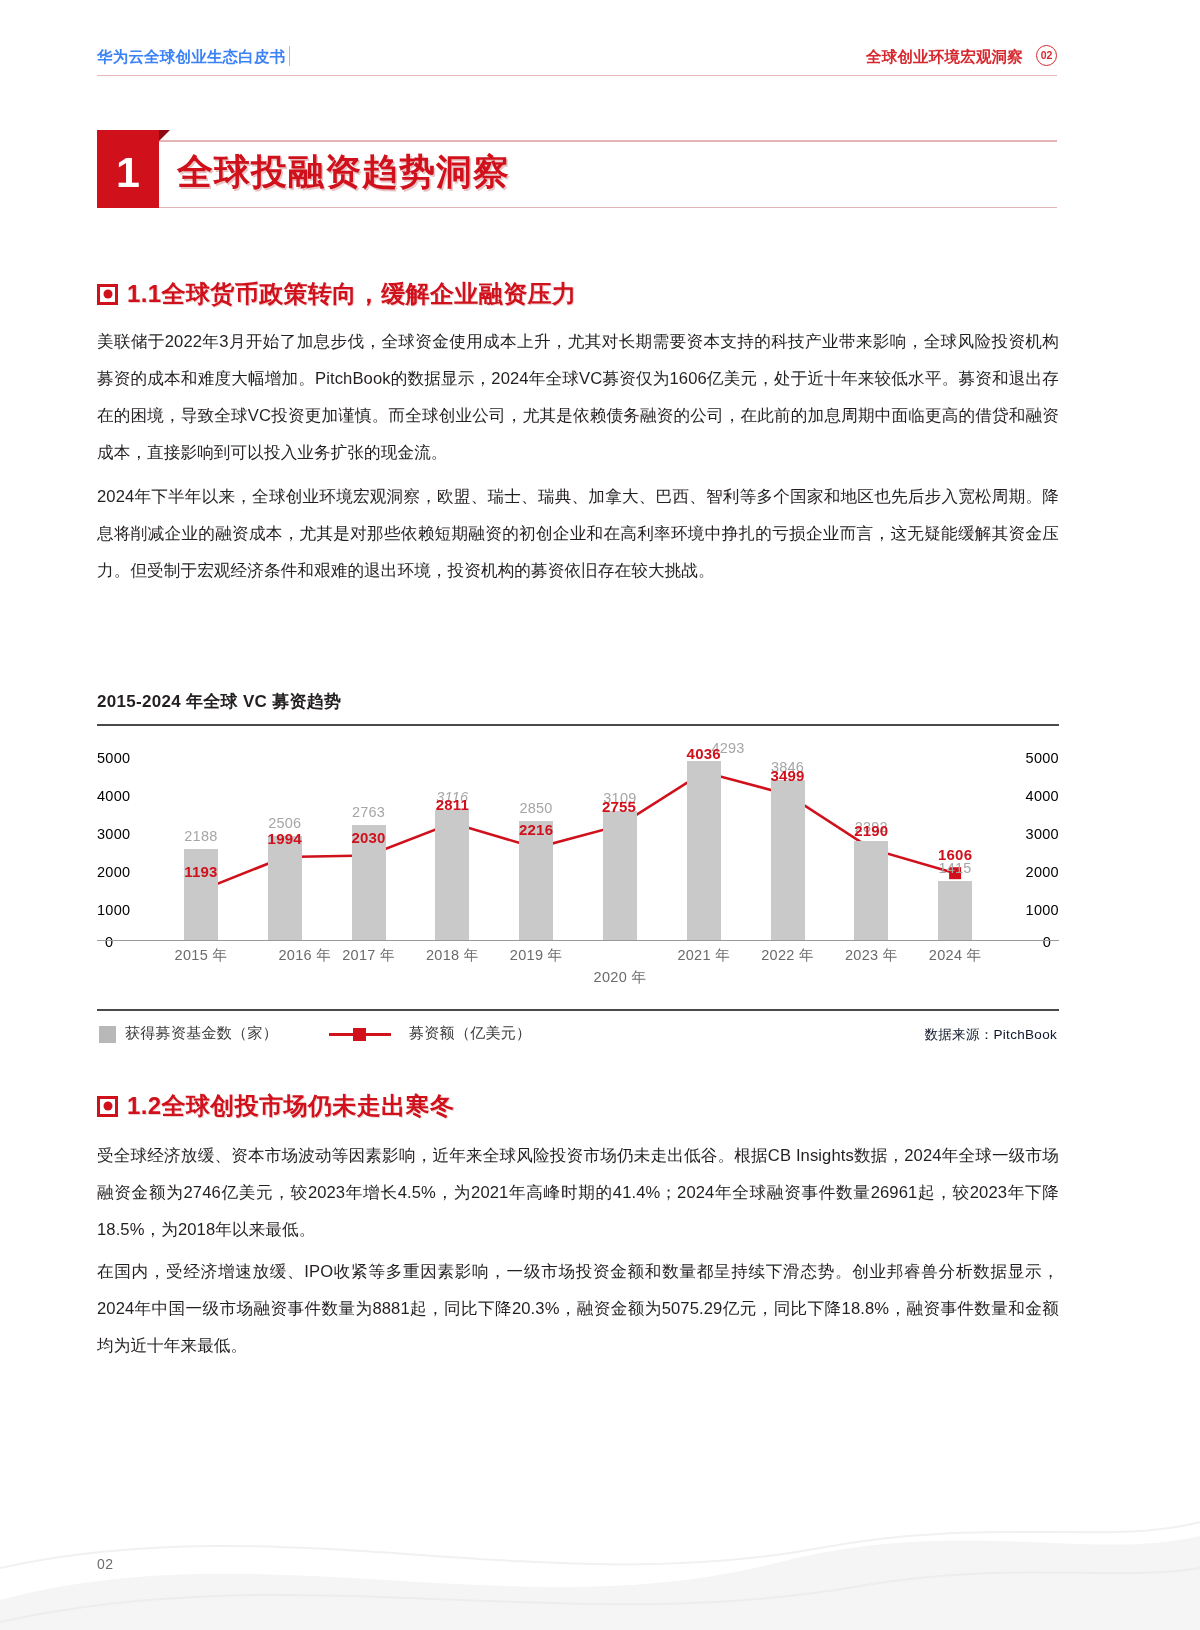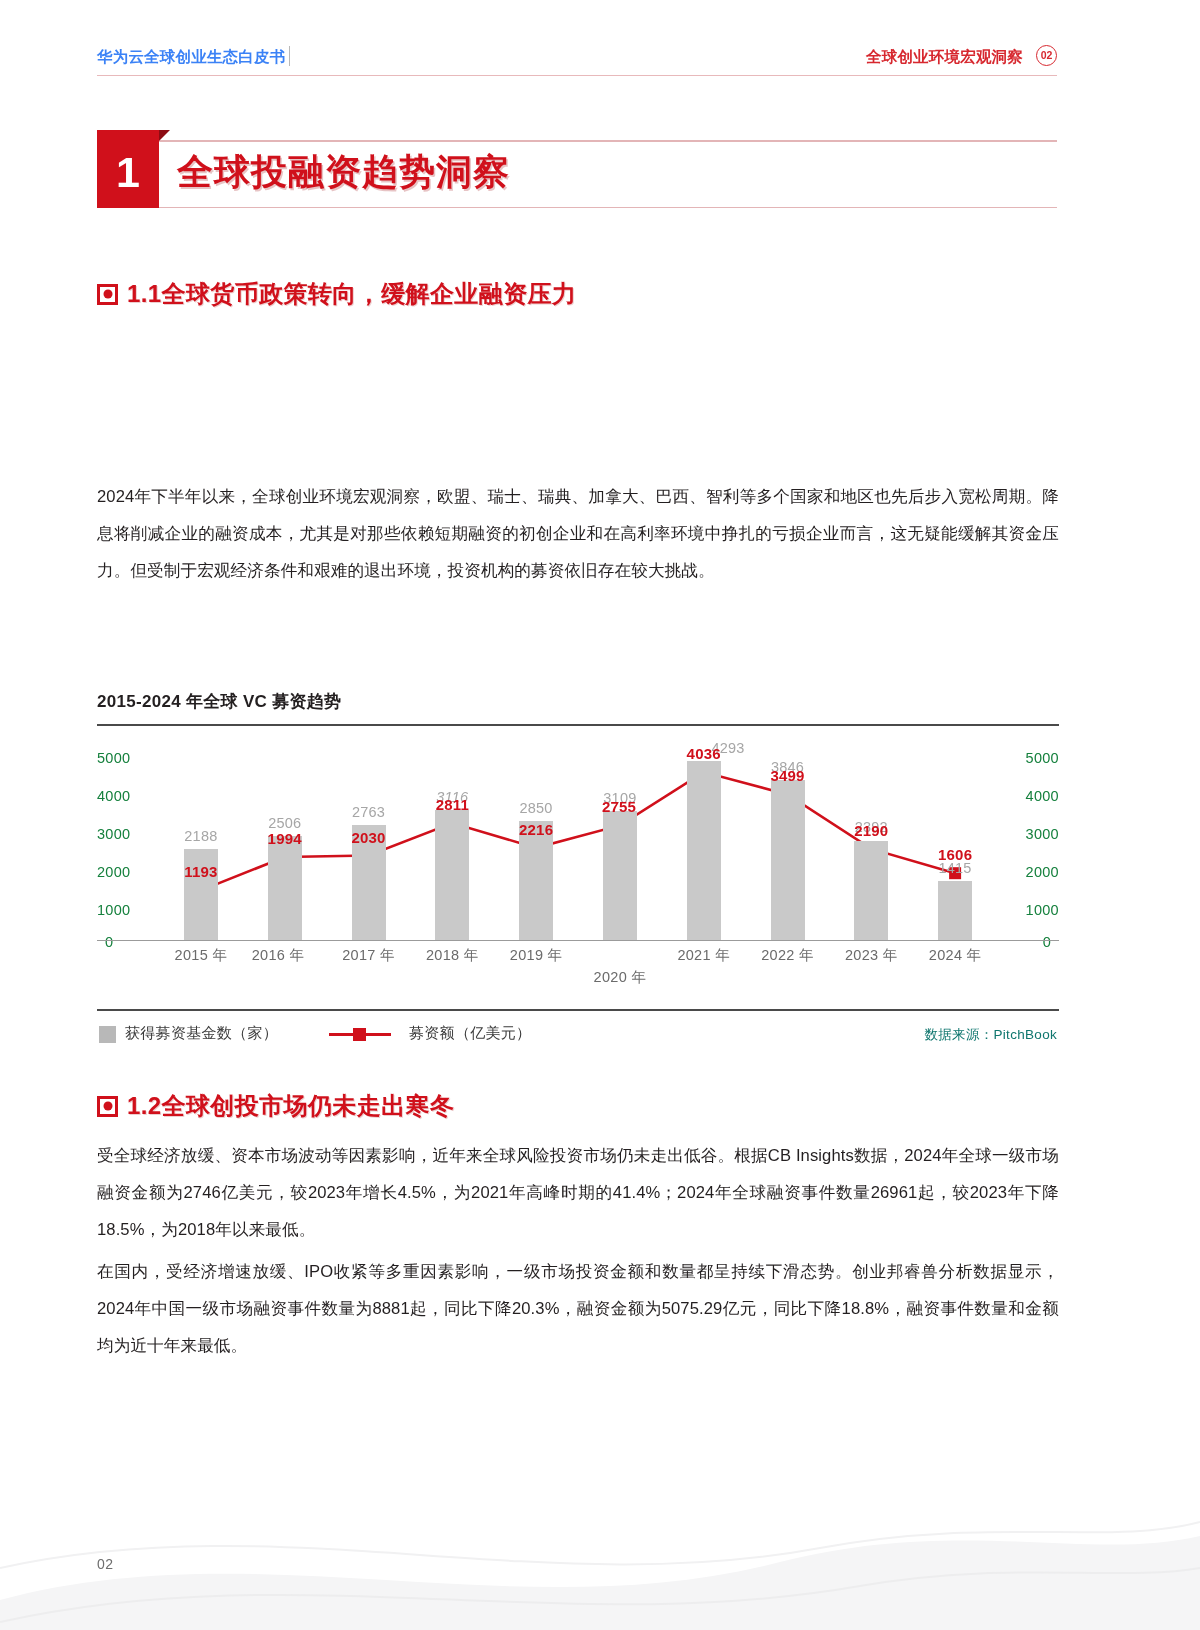--- a/index.html
+++ b/index.html
@@ -191,21 +191,21 @@
   }
   .chart-topline {
     position: absolute;
     left: 0; top: 0;
     width: 962px; height: 1.6px;
     background: #4a4a4a;
   }
   .axis-label {
     position: absolute;
     font-size: 14.5px;
-    color: #15803d;
+    color: #000000;
     letter-spacing: .3px;
   }
   .plot {
     position: absolute;
     left: 62px; top: 8px;
     width: 838px; height: 208px;
   }
   .bar {
     position: absolute;
     bottom: 0;
@@ -285,21 +285,21 @@
     position: absolute;
     left: 312px; top: 4px;
     font-size: 15px;
     color: #3b3b3b;
     letter-spacing: .3px;
   }
   .legend-src {
     position: absolute;
     right: 2px; top: 6px;
     font-size: 13.5px;
-    color: #0f766e;
+    color: #0f172a;
     letter-spacing: .3px;
   }
 
   
   .folio {
     position: absolute;
     left: 97px; bottom: 58px;
     font-size: 14px;
     color: #6d6d6d;
     letter-spacing: .5px;
@@ -330,20 +330,21 @@
     <div class="chapter-num">1</div>
     <div class="chapter-num-fold"></div>
     <div class="chapter-title">全球投融资趋势洞察</div>
   </div>
 
   <div class="sec-head" style="top:278px;">
     <span class="sec-icon"></span>
     <span class="sec-title">1.1全球货币政策转向，缓解企业融资压力</span>
   </div>
 
+  <div class="para" style="top:323px;">美联储于2022年3月开始了加息步伐，全球资金使用成本上升，尤其对长期需要资本支持的科技产业带来影响，全球风险投资机构募资的成本和难度大幅增加。PitchBook的数据显示，2024年全球VC募资仅为1606亿美元，处于近十年来较低水平。募资和退出存在的困境，导致全球VC投资更加谨慎。而全球创业公司，尤其是依赖债务融资的公司，在此前的加息周期中面临更高的借贷和融资成本，直接影响到可以投入业务扩张的现金流。</div>
   <div class="para" style="top:478px;">2024年下半年以来，全球创业环境宏观洞察，欧盟、瑞士、瑞典、加拿大、巴西、智利等多个国家和地区也先后步入宽松周期。降息将削减企业的融资成本，尤其是对那些依赖短期融资的初创企业和在高利率环境中挣扎的亏损企业而言，这无疑能缓解其资金压力。但受制于宏观经济条件和艰难的退出环境，投资机构的募资依旧存在较大挑战。</div>
 
   <div class="chart-block">
     <div class="chart-title">2015-2024 年全球 VC 募资趋势</div>
 
     <div class="chart-area">
       <div class="chart-topline"></div>
 
       <div class="axis-label" style="left:0px;  top:26px;">5000</div>
       <div class="axis-label" style="left:0px;  top:64px;">4000</div>
@@ -401,21 +402,21 @@
           <div class="linelabel" style="left: 428px; top: 66.392px;">2755</div>
           <div class="linelabel" style="left: 512.7px; top: 13.1024px;">4036</div>
           <div class="linelabel" style="left: 596.5px; top: 35.4416px;">3499</div>
           <div class="linelabel" style="left: 680.3px; top: 89.896px;">2190</div>
           <div class="linelabel" style="left: 764.1px; top: 114.19px;">1606</div>
         </div>
 
       <div class="xaxis-line"></div>
       <div id="xticks">
           <div class="xtick" style="left: 59.9px;">2015 年</div>
-          <div class="xtick" style="left: 137px;">2016 年</div>
+          <div class="xtick" style="left: 146px; text-align: right;">2016 年</div>
           <div class="xtick" style="left: 227.5px;">2017 年</div>
           <div class="xtick" style="left: 311.3px;">2018 年</div>
           <div class="xtick" style="left: 395.1px;">2019 年</div>
           <div class="xtick" style="left: 478.9px; margin-top: 22px;">2020 年</div>
           <div class="xtick" style="left: 562.7px;">2021 年</div>
           <div class="xtick" style="left: 646.5px;">2022 年</div>
           <div class="xtick" style="left: 730.3px;">2023 年</div>
           <div class="xtick" style="left: 814.1px;">2024 年</div>
         </div>
 

